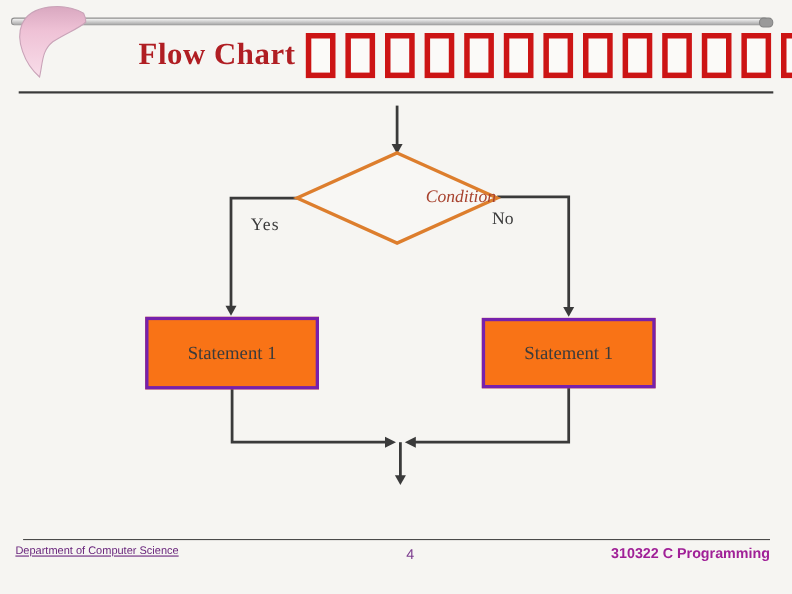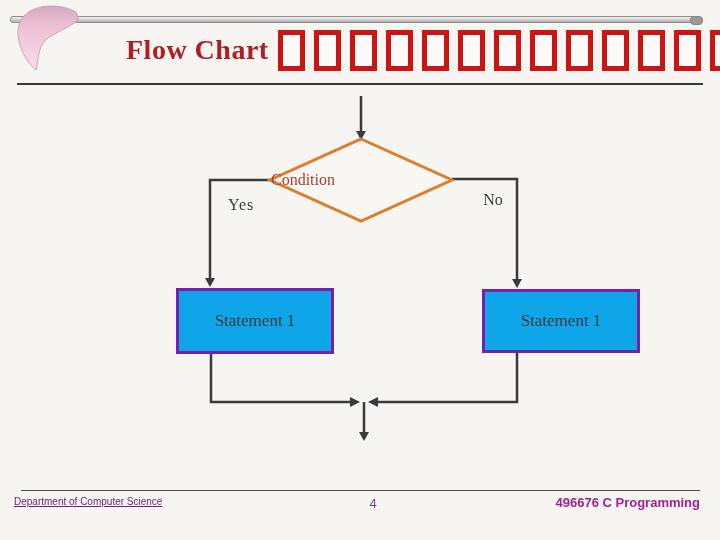--- a/index.html
+++ b/index.html
@@ -43,32 +43,32 @@
 
   
   .flow { position:absolute; left:0; top:0; }
   .flow-line { stroke:var(--line,#3A3A3A); stroke-width:2.5; fill:none; }
   .flow-arrow { fill:var(--line,#3A3A3A); stroke:none; }
   .diamond { stroke:var(--orange,#DD7E2D); stroke-width:3; fill:#F8F7F4; }
 
   
   .process {
     position:absolute; border:3px solid var(--purple,#7621AC);
-    background:#0ea5e9; display:flex; align-items:center; justify-content:center;
-    font-size:17px; color:#3B3B3B;margin-left:44px;
+    background:#f97316; display:flex; align-items:center; justify-content:center;
+    font-size:17px; color:#3B3B3B;
   }
   .process.s1 { left:132px; top:288px; width:152px; height:60px; }
   .process.s2 { left:438px; top:289px; width:152px; height:58px; }
   .cond-label {
-    position:absolute; left:271px; top:171px; width:180px; text-align:left;
-    font-size:16px; color:var(--cond-color,#A8432F);
+    position:absolute; left:271px; top:171px; width:180px; text-align:right;
+    font-size:16px; color:var(--cond-color,#A8432F);font-style:italic;
   }
   .edge-label { position:absolute; font-size:16px; color:#3B3B3B; }
   .edge-label.yes { left:228px; top:196px; width:44px; text-align:left; letter-spacing:1px; }
-  .edge-label.no  { left:476px; top:191px; width:34px; text-align:center; }
+  .edge-label.no  { left:440px; top:191px; width:34px; text-align:center; }
 
   
   .rule-bottom {
     position:absolute; left:21px; top:490px; width:679px; height:0;
     border-top:1.5px solid #4A4A4A;
   }
   .footer-left {
     position:absolute; left:14px; top:496px;
     font-family:"Liberation Sans", sans-serif; font-size:10px;
     color:var(--dept-color,#69257C);
@@ -155,15 +155,15 @@
   <div class="process s1">
     <span>Statement 1</span>
   </div>
   <div class="process s2">
     <span>Statement 1</span>
   </div>
 
   <div class="rule-bottom"></div>
   <div class="footer-left">Department of Computer Science</div>
   <div class="footer-page">4</div>
-  <div class="footer-right">496676 C Programming</div>
+  <div class="footer-right">310322 C Programming</div>
 
 </div>
 
 </body></html>

